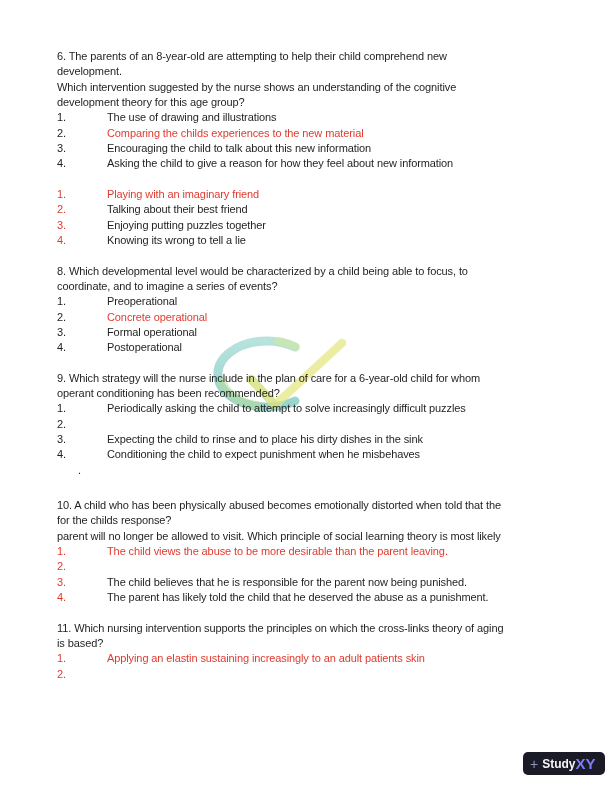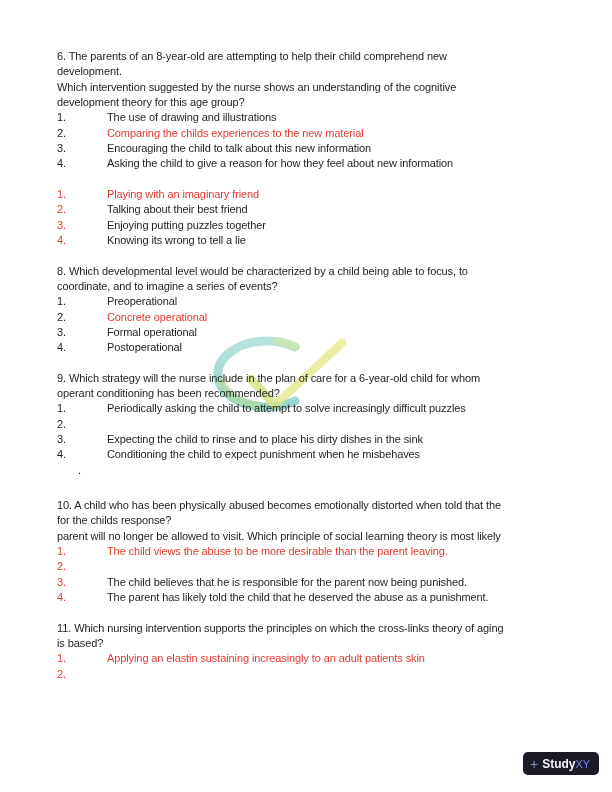--- a/index.html
+++ b/index.html
@@ -62,22 +62,22 @@
     line-height: 1;
   }
   .footer-badge .brand {
     color: #f5f6fa;
     font-size: 12px;
     font-weight: bold;
     letter-spacing: 0;
   }
   .footer-badge .brand-suffix {
     color: #7b7ef2;
-    font-size: 11px;
-    font-weight: normal;
+    font-size: 15px;
+    font-weight: bold;
     letter-spacing: 0;
   }
 </style>
 </head>
 <body>
 
 <div class="page">
 
   <svg class="watermark" viewBox="0 0 150 92" aria-hidden="true">
     <defs>

